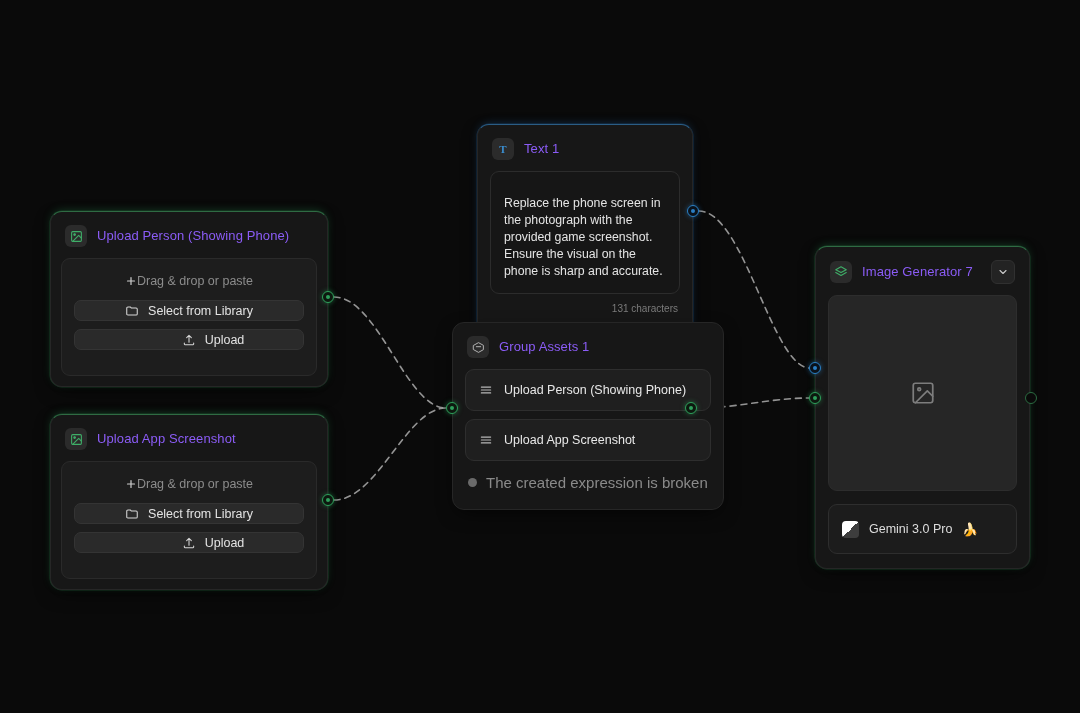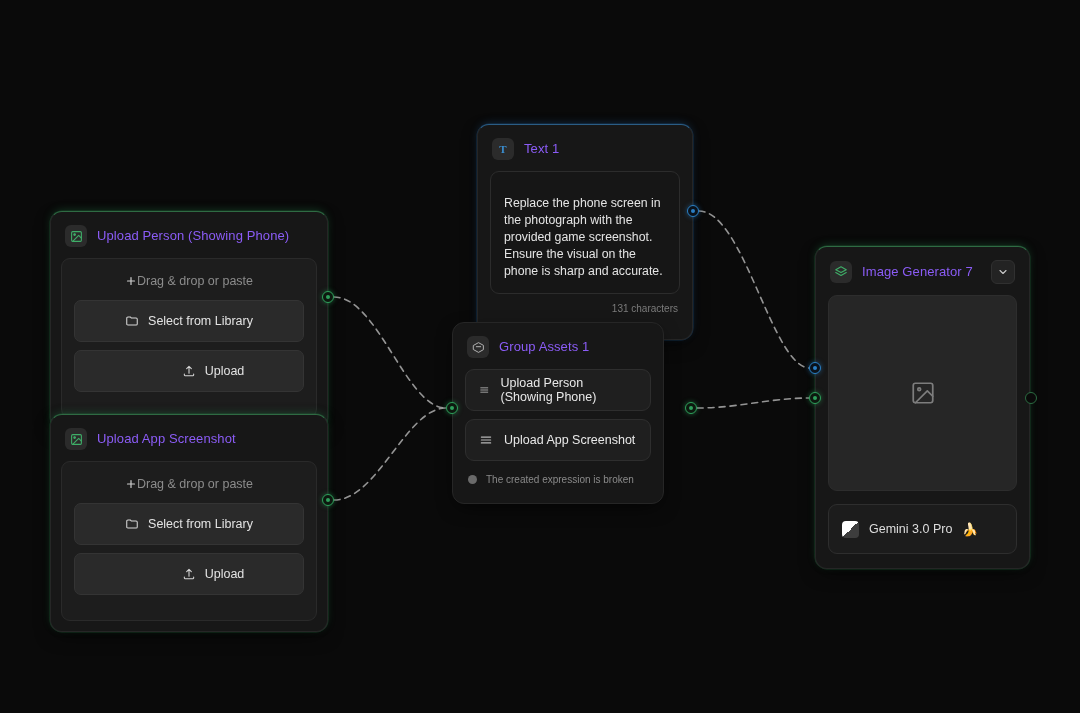--- a/index.html
+++ b/index.html
@@ -107,21 +107,21 @@
     gap: 0;
     color: #8c8c8c;
     font-size: 12.5px;
     padding: 3px 0 12px 0;
   }
   .upl-btn {
     display: flex;
     align-items: center;
     justify-content: center;
     gap: 9px;
-    height: 42px;
+    height: 21px;
     border-radius: 7px;
     background: #2a2a2a;
     border: 1px solid #343434;
     color: #e3e3e3;
     font-size: 12.5px;
     cursor: pointer;
     margin-bottom: 8px;
   }
   .upl-btn:last-child { margin-bottom: 12px; padding-left: 48px; }
 
@@ -160,21 +160,21 @@
     font-size: 12.5px;
     margin-bottom: 8px;
     cursor: pointer;
   }
   .error-row {
     display: flex;
     align-items: center;
     gap: 9px;
     padding: 5px 2px 14px 3px;
     color: #8a8a8a;
-    font-size: 10px;
+    font-size: 15px;
   }
   .error-dot {
     width: 9px; height: 9px;
     border-radius: 50%;
     background: #6a6a6a;
     flex-shrink: 0;
   }
 
   
   .img-preview {
@@ -343,21 +343,21 @@
       <span class="node-title">Text 1</span>
     </div>
     <div class="text-area">
       <p style="white-space:pre-line;margin-top:12px;">Replace the phone screen in the photograph with the provided game screenshot.
 Ensure the visual on the phone is sharp and accurate.</p>
     </div>
     <div class="char-count">131 characters</div>
   </div>
   <div class="port filled-blue" style="left:687px; top:205px;"></div>
 
-  <div class="node accent-none" style="left:452px; top:322px; width:212px;">
+  <div class="node accent-none" style="left:452px; top:322px; width:272px;">
     <div class="node-header">
       <span class="badge-icon">
         <svg class="ico" width="13" height="13" viewBox="0 0 24 24" fill="none" stroke="#b5b5b5" stroke-width="1.8" stroke-linecap="round" stroke-linejoin="round">
           <path d="M3 8l9-5 9 5v8l-9 5-9-5z"></path>
           <path d="M8 10.5h8"></path>
         </svg>
       </span>
       <span class="node-title">Group Assets 1</span>
     </div>
     <div class="group-body">

